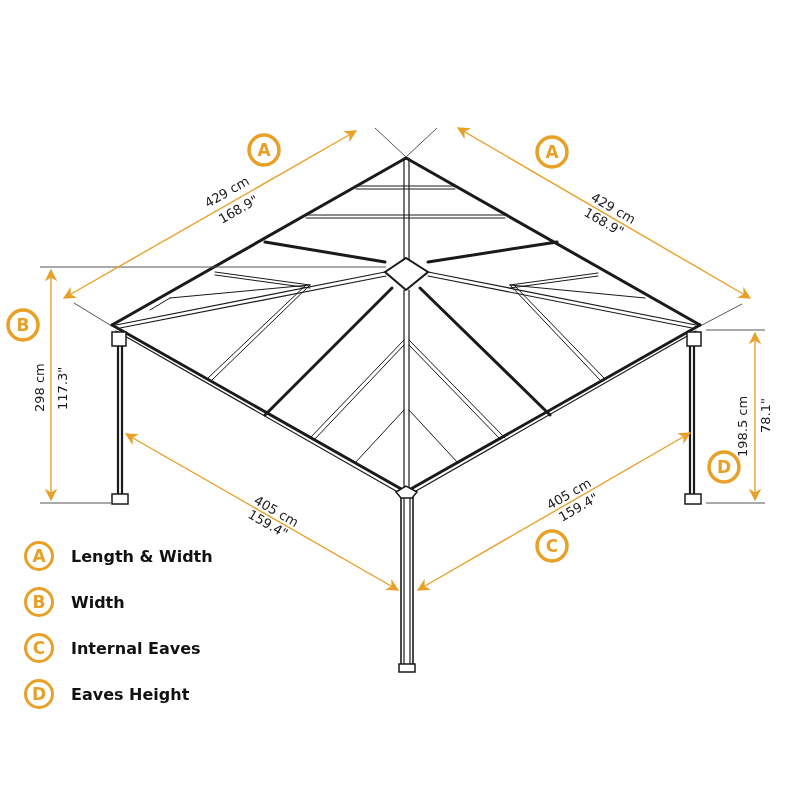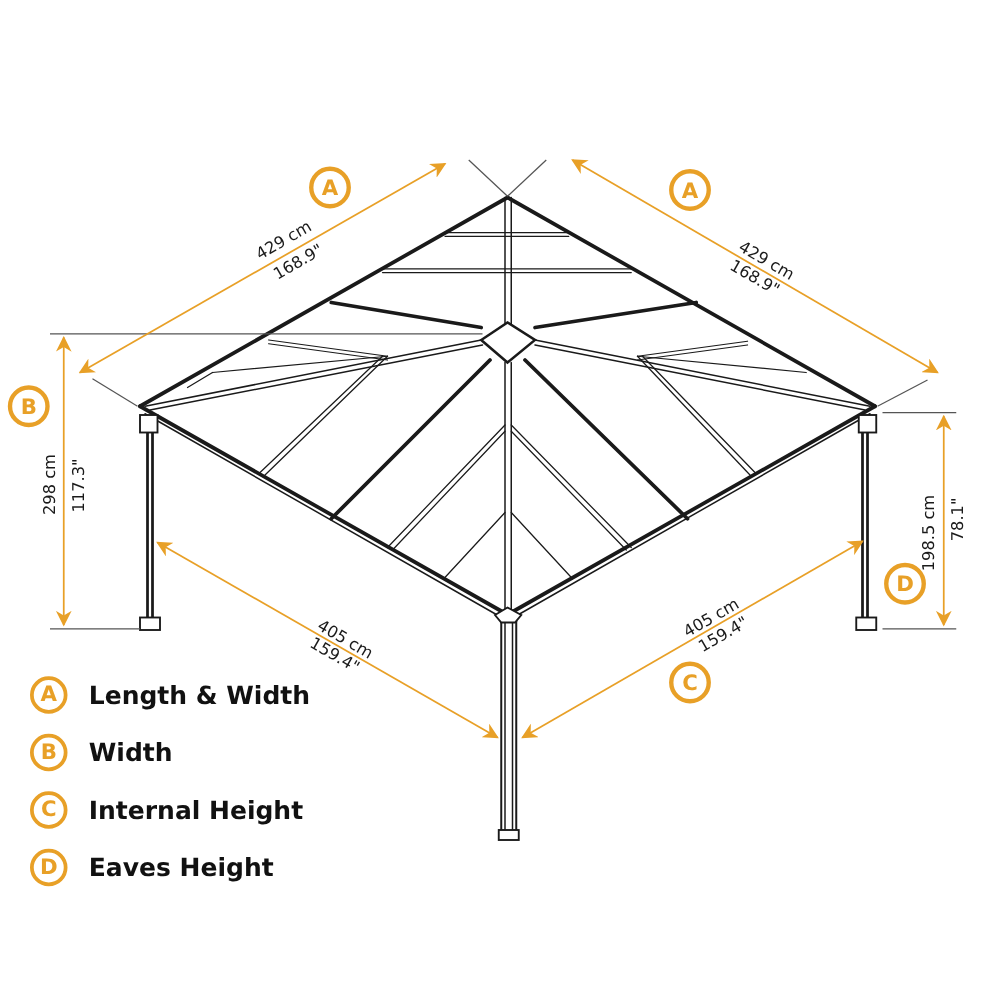--- a/index.html
+++ b/index.html
@@ -5,21 +5,21 @@
     html, body { margin: 0; padding: 0; background: #ffffff; }
     body { width: 800px; height: 800px; position: relative; overflow: hidden; font-family: "DejaVu Sans", sans-serif; }
     #diagram { position: absolute; left: 0; top: 0; width: 800px; height: 800px; }
     .dim-text { font-family: "DejaVu Sans", sans-serif; font-size: 13px; fill: #1a1a1a; }
     .badge-text { font-family: "DejaVu Sans", sans-serif; font-weight: bold; font-size: 17px; fill: #E8A027; }
     .legend { position: absolute; left: 24px; top: 533px; }
     .legend-item { display: flex; align-items: center; height: 46px; }
     .legend-badge { width: 30px; height: 30px; border: 3.5px solid #E8A027; border-radius: 50%; box-sizing: border-box;
       display: flex; align-items: center; justify-content: center; color: #E8A027; font-weight: bold; font-size: 17px;
       font-family: "DejaVu Sans", sans-serif; margin-right: 17px; }
-    .legend-label { font-family: "DejaVu Sans", sans-serif; font-weight: bold; font-size: 20px; color: #111; }
+    .legend-label { font-family: "DejaVu Sans", sans-serif; font-weight: bold; font-size: 16px; color: #111; }
   </style>
 </head>
 <body>
 
 <svg id="diagram" viewBox="0 0 800 800" xmlns="http://www.w3.org/2000/svg">
   <defs>
     <marker id="arrow" viewBox="0 0 10 10" refX="9" refY="5" markerWidth="9" markerHeight="9" orient="auto-start-reverse">
       <path d="M0,0 L10,5 L0,10 L3,5 z" fill="#E8A027"></path>
     </marker>
   </defs>
@@ -157,19 +157,19 @@
   <div class="legend-item">
     <div class="legend-badge">A</div>
     <div class="legend-label">Length &amp; Width</div>
   </div>
   <div class="legend-item">
     <div class="legend-badge">B</div>
     <div class="legend-label">Width</div>
   </div>
   <div class="legend-item">
     <div class="legend-badge">C</div>
-    <div class="legend-label">Internal Height</div>
+    <div class="legend-label">Internal Eaves</div>
   </div>
   <div class="legend-item">
     <div class="legend-badge">D</div>
     <div class="legend-label">Eaves Height</div>
   </div>
 </div>
 
 </body></html>

